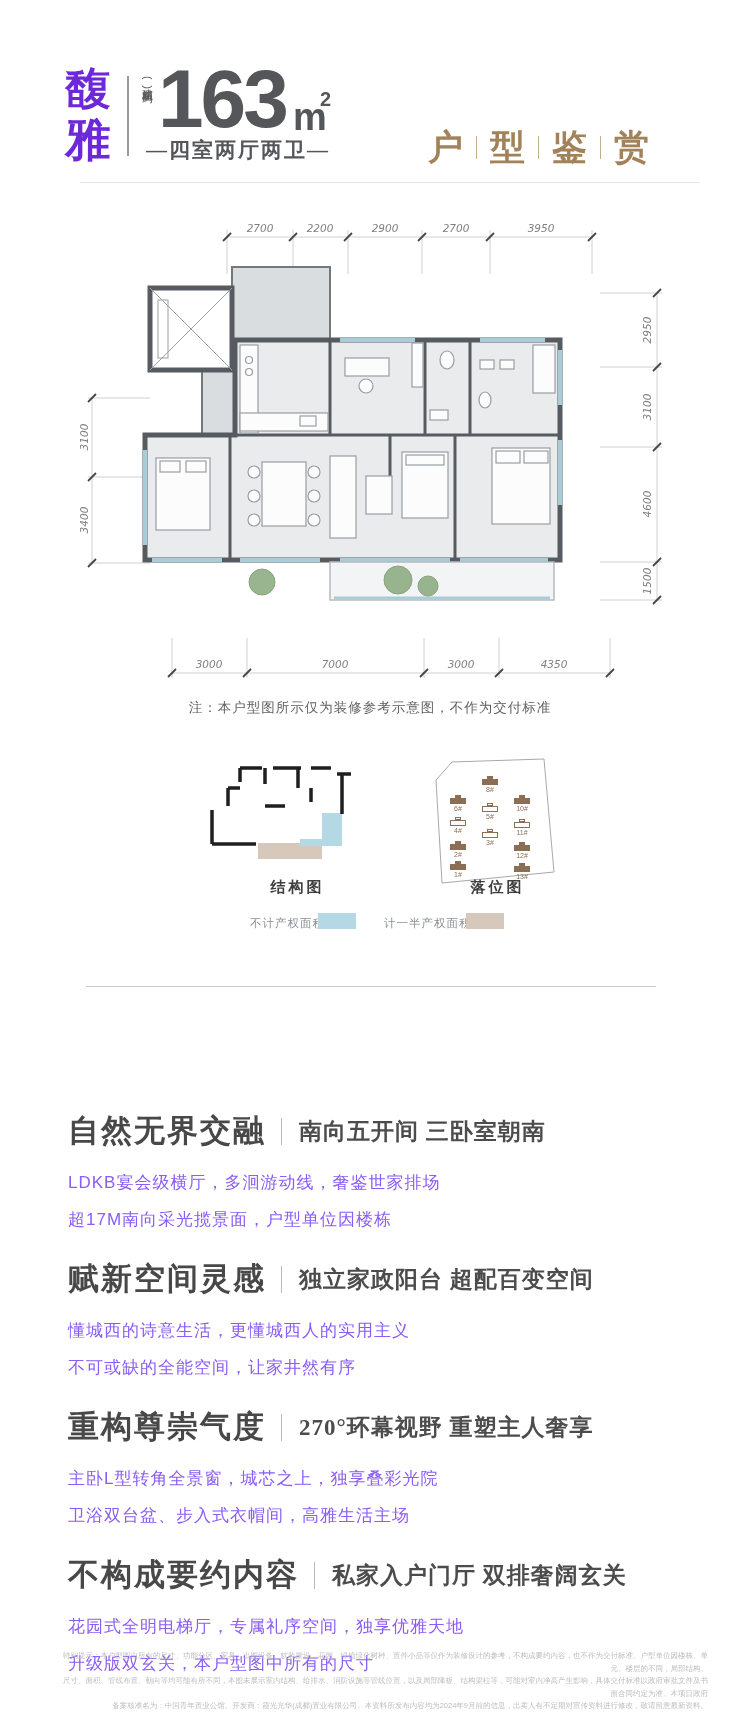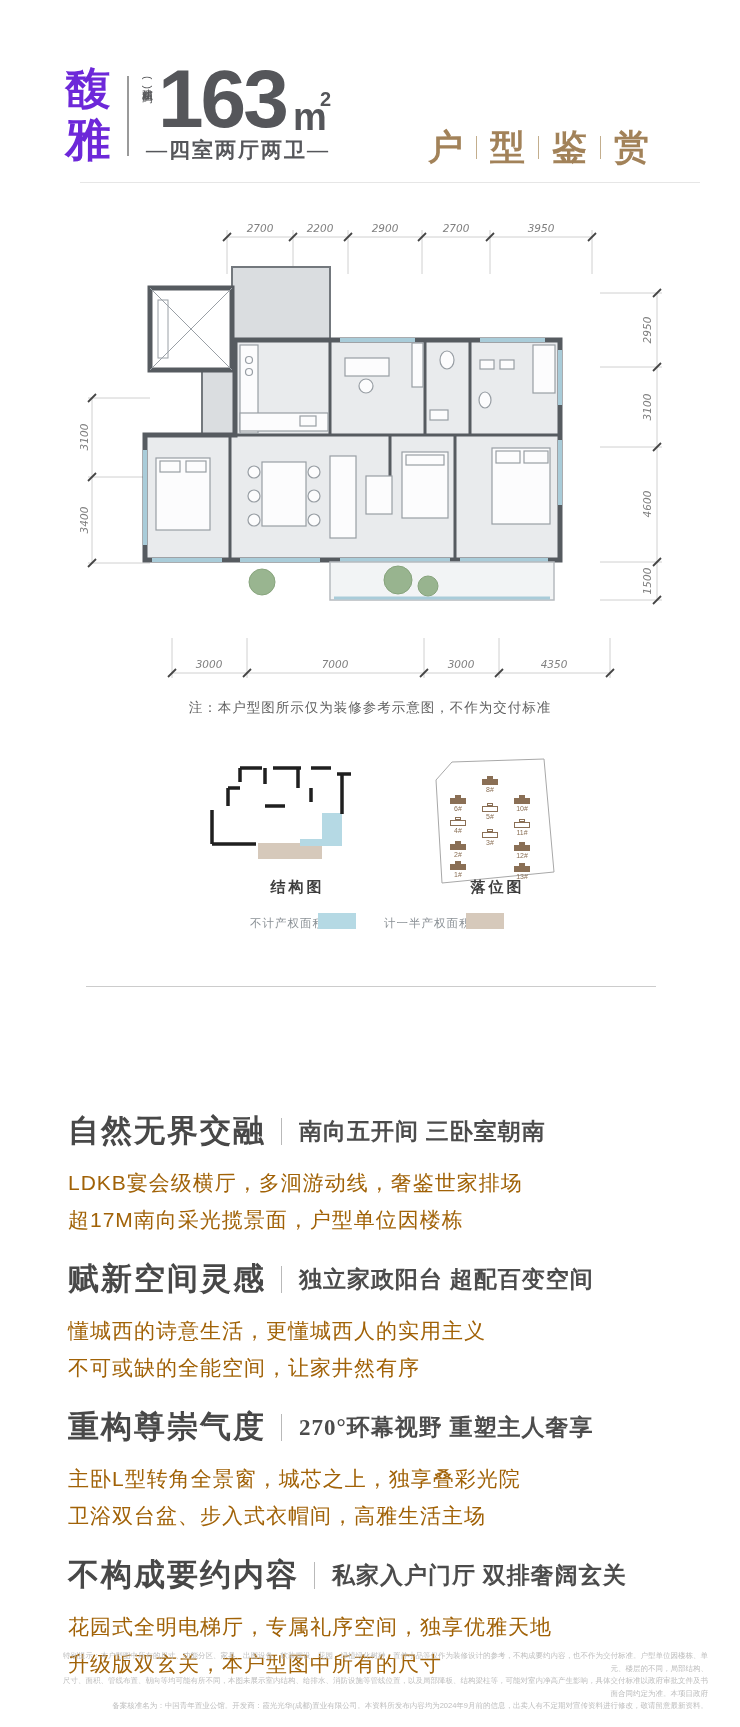--- a/index.html
+++ b/index.html
@@ -48,21 +48,21 @@
   
   .sections{left:68px;top:1092px;width:616px;margin-top:18px;}
   .section{margin-bottom:20px;}
   .sec-head{display:flex;align-items:center;}
   .sec-title{font-family:"Liberation Serif","DejaVu Serif",serif;font-size:31px;font-weight:bold;
              color:#484848;letter-spacing:2px;margin:0;}
   .sec-div{width:1px;height:27px;background:#b9b9b9;margin:0 17px 0 15px;flex:none;}
   .sec-sub{font-family:"Liberation Serif","DejaVu Serif",serif;font-size:23px;font-weight:bold;
            color:#4c4c4c;letter-spacing:1px;}
   .sec-body{margin-top:12px;}
-  .sec-body p{margin:0;font-size:21px;line-height:37px;color:#a16207;letter-spacing:1px;}
+  .sec-body p{margin:0;font-size:17px;line-height:37px;color:#8b5cf6;letter-spacing:1px;}
   
   .footer{left:56px;top:1650px;width:652px;font-size:7.5px;line-height:12.5px;
           color:#bdbdbd;text-align:right;}
 </style>
 </head>
 <body>
 
 <div class="page">
 
   <div class="abs brand">馥雅</div>

